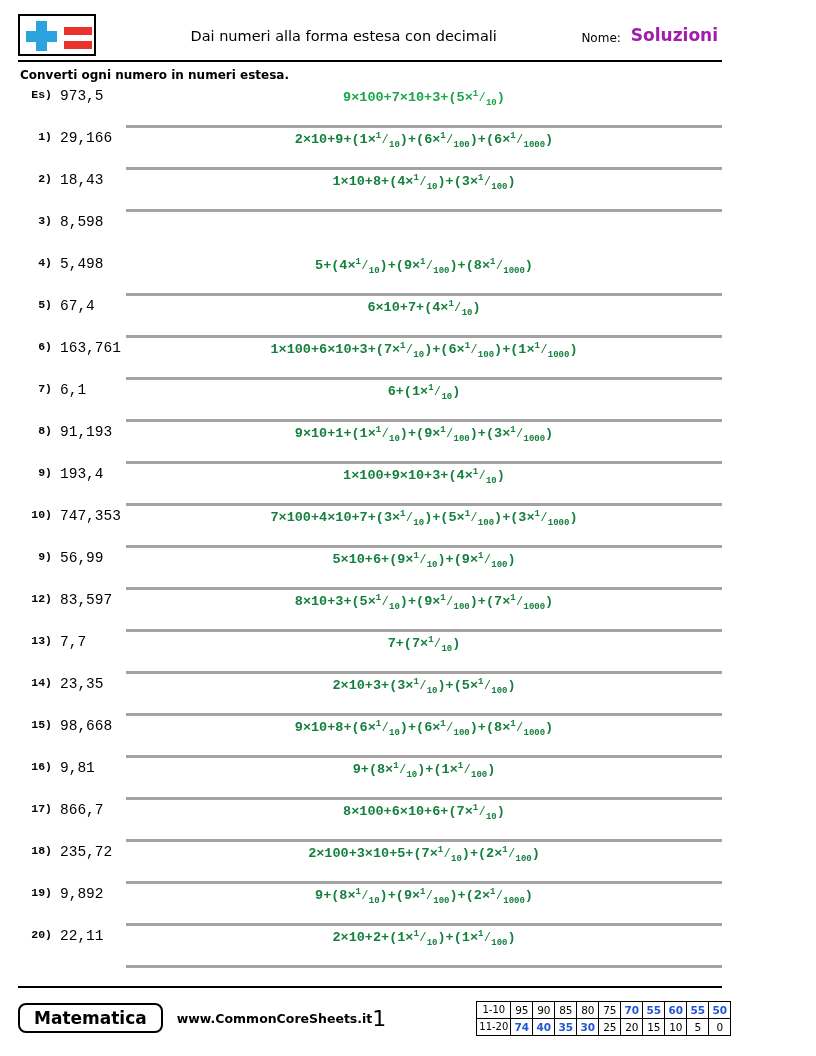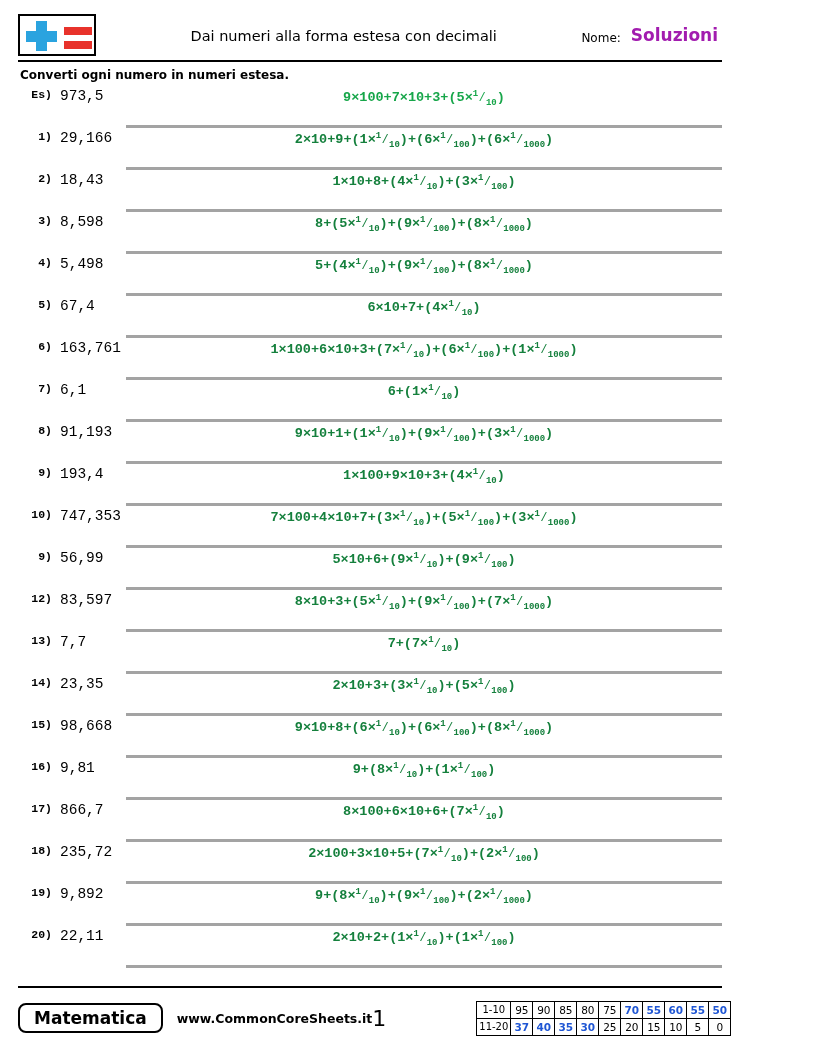--- a/index.html
+++ b/index.html
@@ -252,21 +252,20 @@
         <div class="answer-line"><span class="ans">2×10+9+(1×<span class="frac"><sup>1</sup><span class="slash">⁄</span><sub>10</sub></span>)+(6×<span class="frac"><sup>1</sup><span class="slash">⁄</span><sub>100</sub></span>)+(6×<span class="frac"><sup>1</sup><span class="slash">⁄</span><sub>1000</sub></span>)</span></div>
       </div>
       <div class="row">
         <div class="num">2)</div>
         <div class="question">18,43</div>
         <div class="answer-line"><span class="ans">1×10+8+(4×<span class="frac"><sup>1</sup><span class="slash">⁄</span><sub>10</sub></span>)+(3×<span class="frac"><sup>1</sup><span class="slash">⁄</span><sub>100</sub></span>)</span></div>
       </div>
       <div class="row">
         <div class="num">3)</div>
         <div class="question">8,598</div>
-        <div class="answer-line"><span class="ans">8+(5×<span class="frac"><sup>1</sup><span class="slash">⁄</span><sub>10</sub></span>)+(9×<span class="frac"><sup>1</sup><span class="slash">⁄</span><sub>100</sub></span>)+(8×<span class="frac"><sup>1</sup><span class="slash">⁄</span><sub>1000</sub></span>)</span></div>
       </div>
       <div class="row">
         <div class="num">4)</div>
         <div class="question">5,498</div>
         <div class="answer-line"><span class="ans">5+(4×<span class="frac"><sup>1</sup><span class="slash">⁄</span><sub>10</sub></span>)+(9×<span class="frac"><sup>1</sup><span class="slash">⁄</span><sub>100</sub></span>)+(8×<span class="frac"><sup>1</sup><span class="slash">⁄</span><sub>1000</sub></span>)</span></div>
       </div>
       <div class="row">
         <div class="num">5)</div>
         <div class="question">67,4</div>
         <div class="answer-line"><span class="ans">6×10+7+(4×<span class="frac"><sup>1</sup><span class="slash">⁄</span><sub>10</sub></span>)</span></div>
@@ -364,21 +363,21 @@
               <td>80</td>
               <td>75</td>
               <td class="hl">70</td>
               <td class="hl">55</td>
               <td class="hl">60</td>
               <td class="hl">55</td>
               <td class="hl">50</td>
             </tr>
             <tr>
               <td class="label">11-20</td>
-              <td class="hl">37</td>
+              <td class="hl">74</td>
               <td class="hl">40</td>
               <td class="hl">35</td>
               <td class="hl">30</td>
               <td>25</td>
               <td>20</td>
               <td>15</td>
               <td>10</td>
               <td>5</td>
               <td>0</td>
             </tr>

